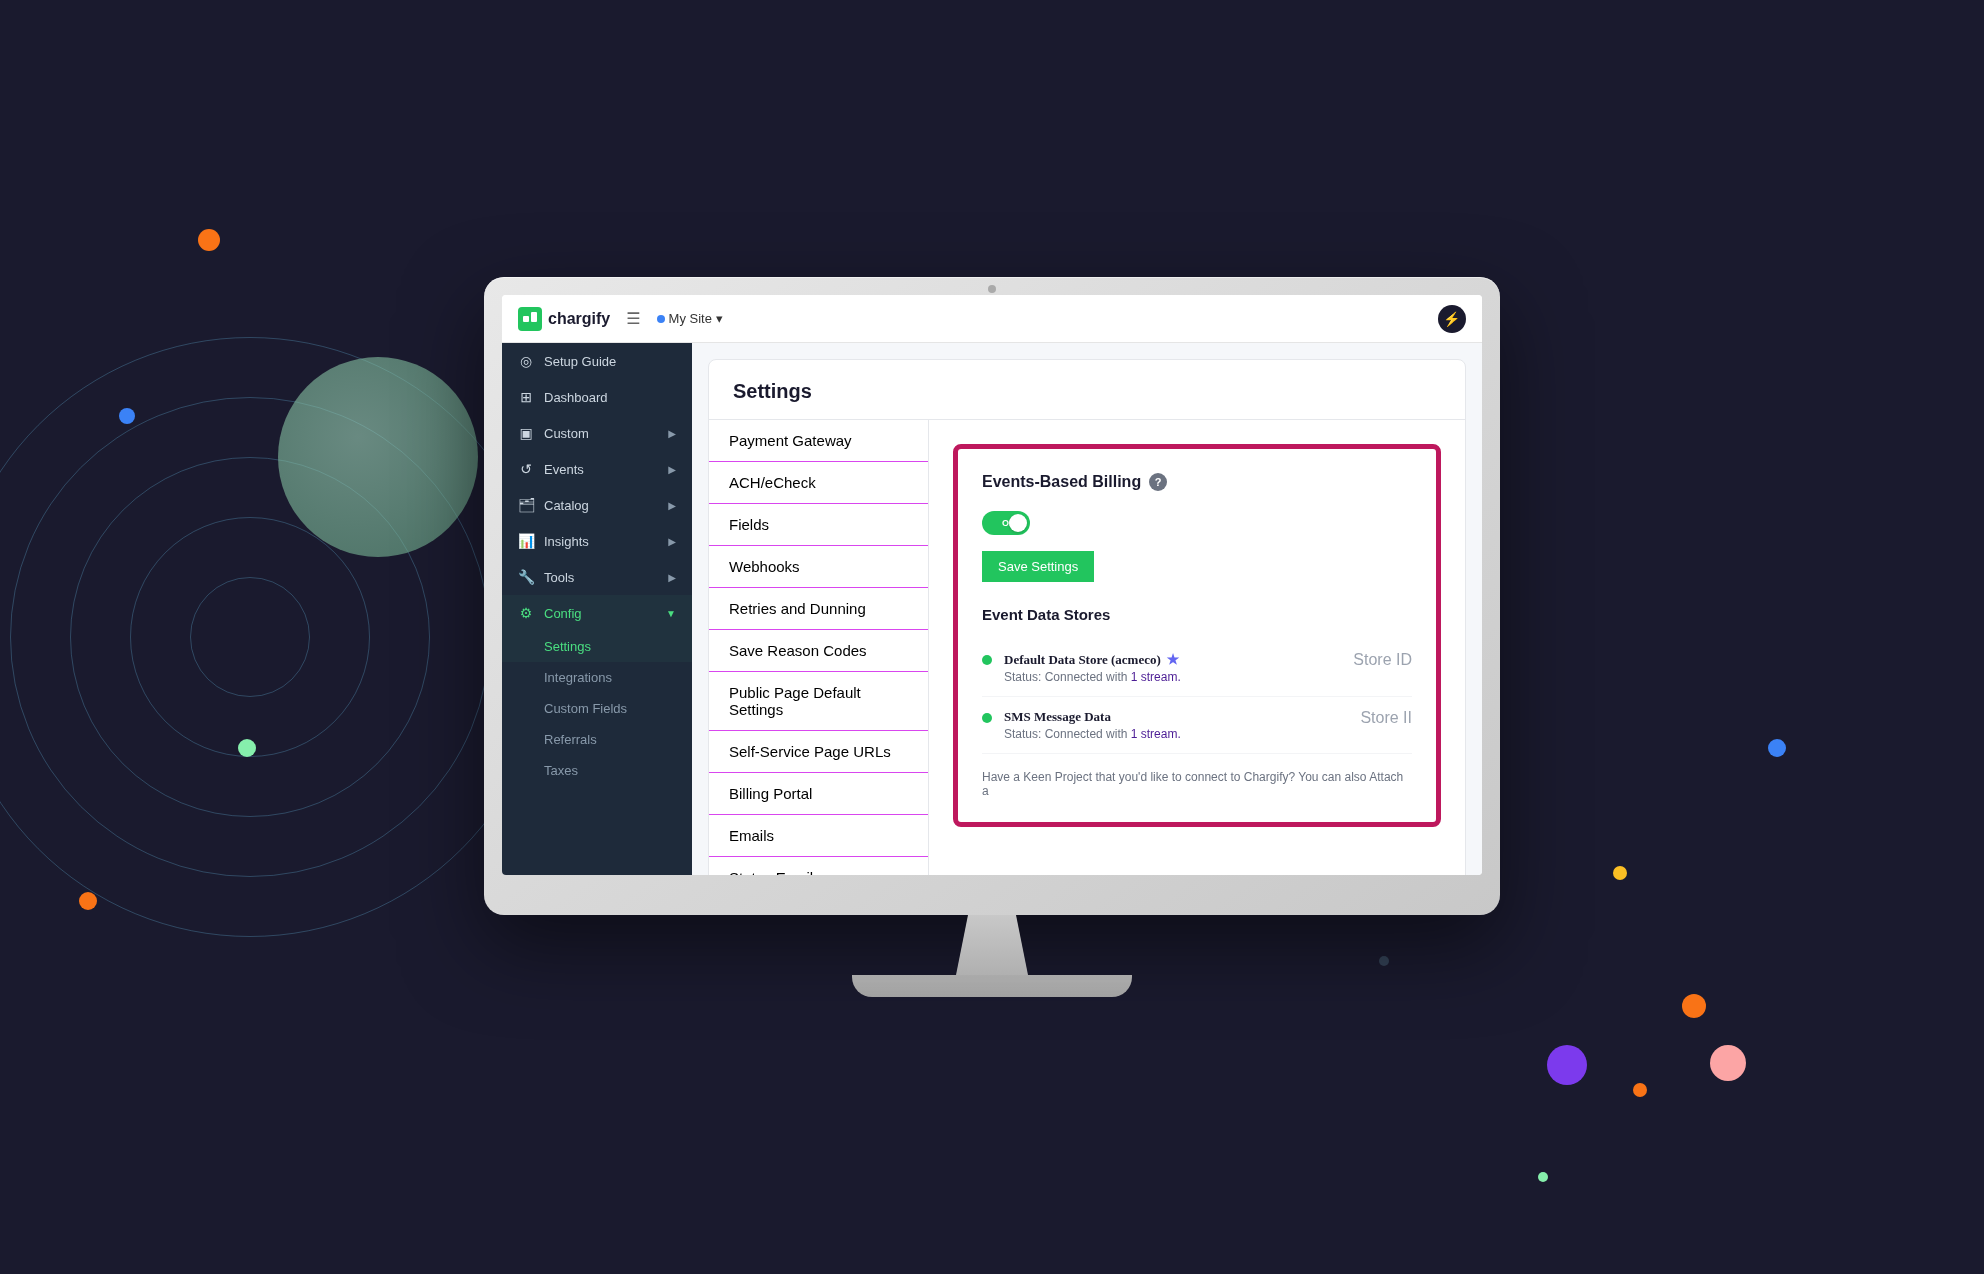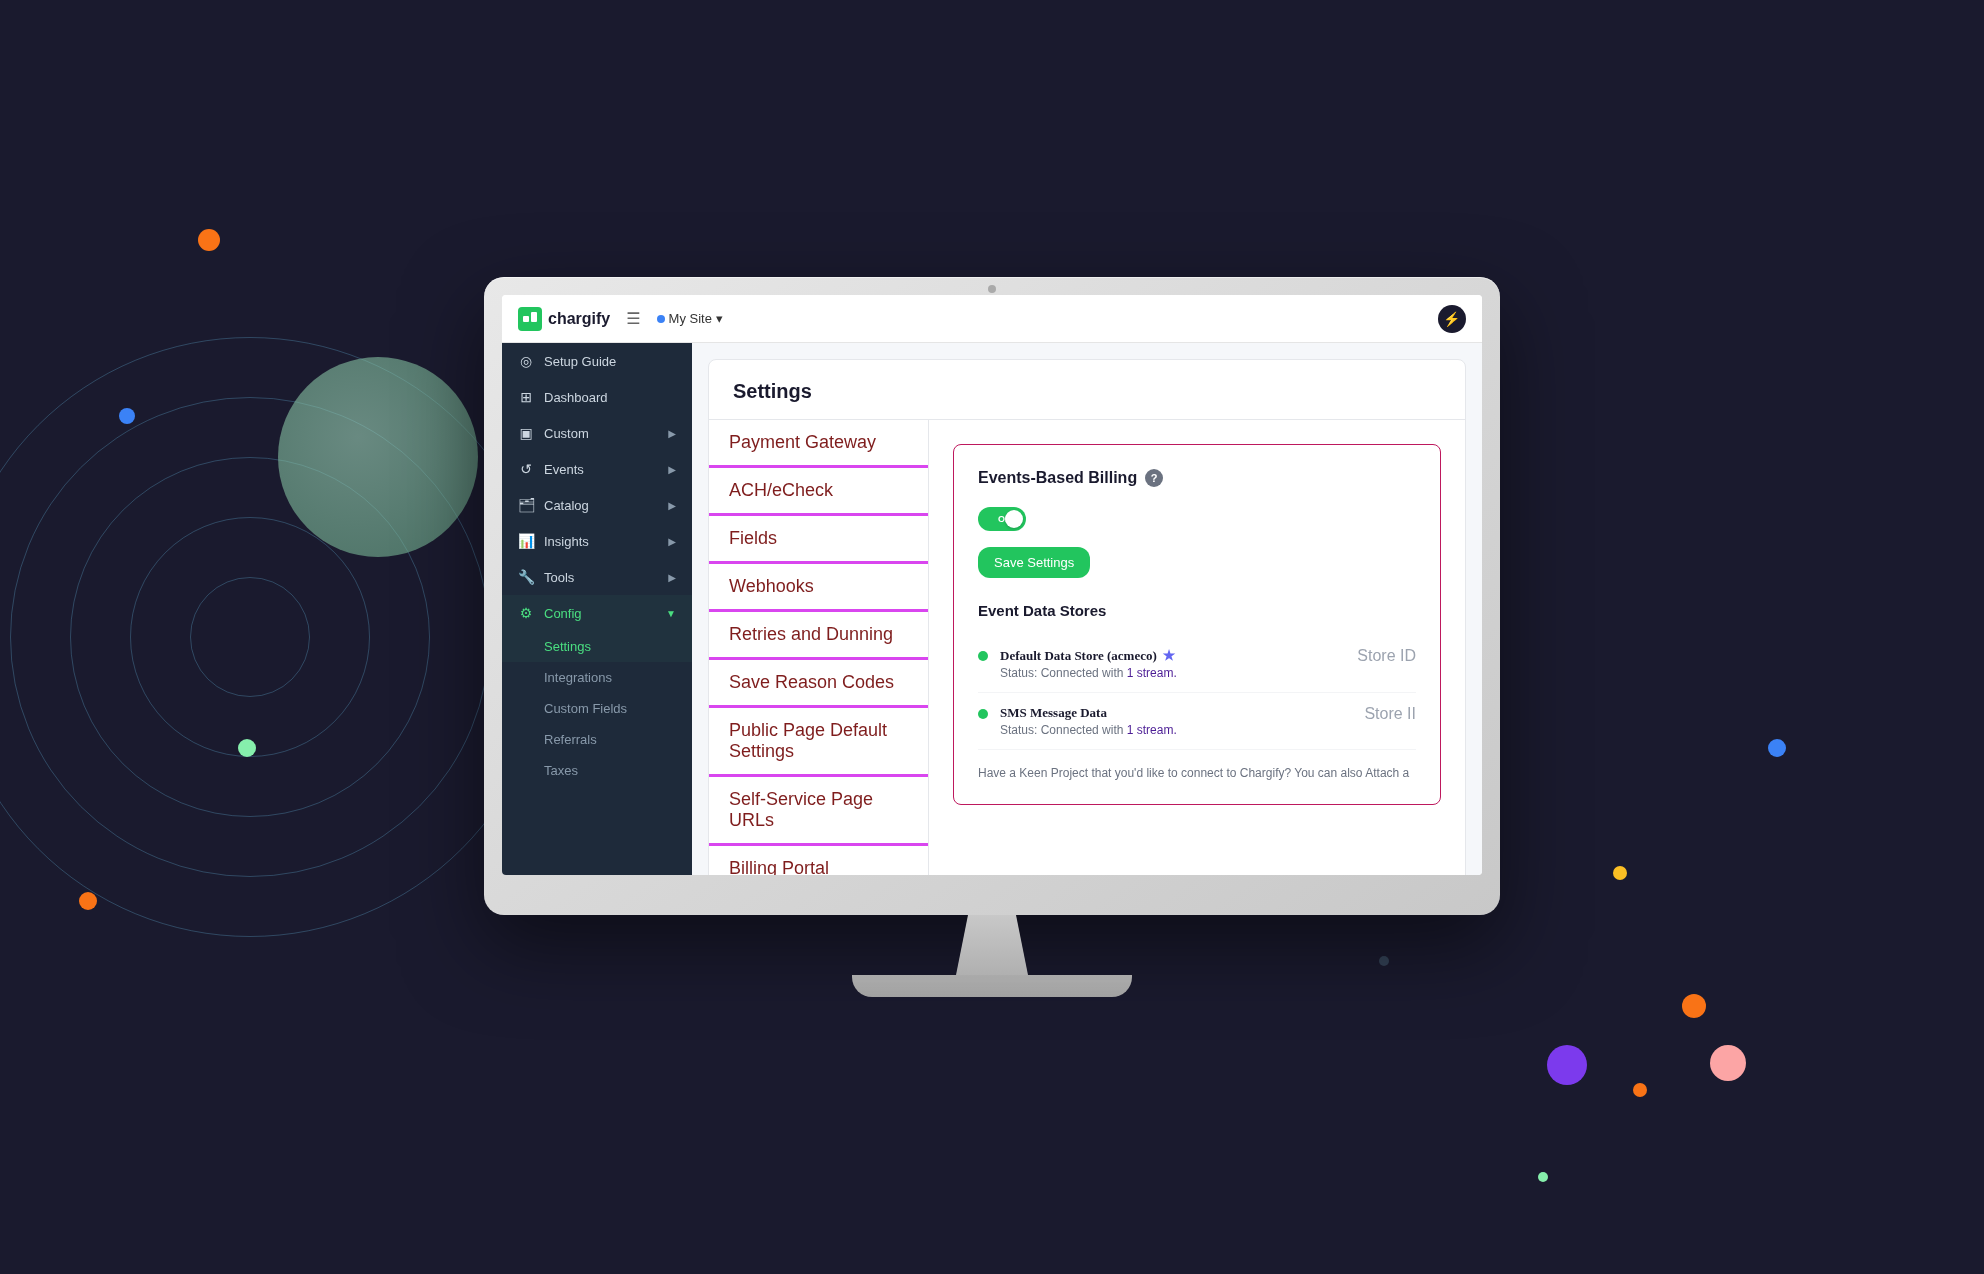--- a/index.html
+++ b/index.html
@@ -263,34 +263,34 @@
     
     .settings-nav {
       width: 220px;
       border-right: 1px solid #e5e7eb;
       flex-shrink: 0;
     }
     .settings-nav-item {
       display: flex;
       align-items: center;
       padding: 12px 20px;
-      font-size: 18px;
-      color: #7f1d1d;
-      cursor: pointer;
-      border-bottom: 3px solid #d946ef;
+      font-size: 15px;
+      color: #000000;
+      cursor: pointer;
+      border-bottom: 1px solid #d946ef;
     }
 
     
     .settings-panel {
       flex: 1;
       padding: 24px;
     }
     .panel-section {
       background: #fff;
-      border: 1px solid #be185d;
+      border: 5px solid #be185d;
       border-radius: 8px;
       padding: 24px;
     }
     .panel-section-title {
       font-size: 16px;
       font-weight: 600;
       color: #1a1a2e;
       display: flex;
       align-items: center;
       gap: 8px;
@@ -341,21 +341,21 @@
       background: white;
       border-radius: 50%;
       box-shadow: 0 1px 3px rgba(0,0,0,0.2);
     }
 
     .save-settings-btn {
       background: #22c55e;
       color: white;
       border: none;
       padding: 8px 16px;
-      border-radius: 12px;
+      border-radius: 0;
       font-size: 13px;
       font-weight: 500;
       cursor: pointer;
       margin-bottom: 24px;
     }
 
     .event-stores-title {
       font-size: 15px;
       font-weight: 600;
       color: #1a1a2e;

